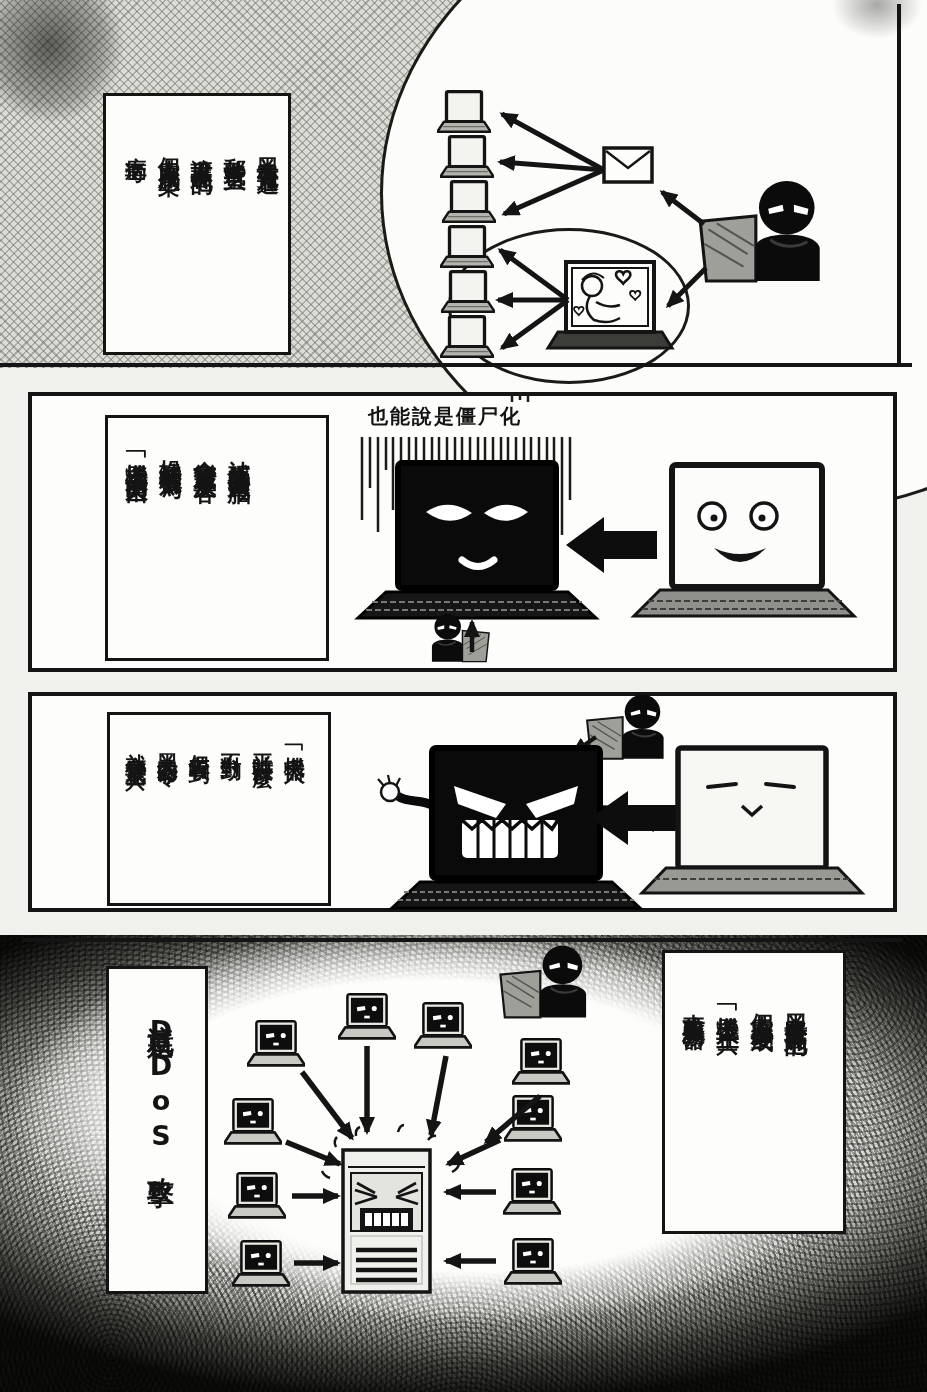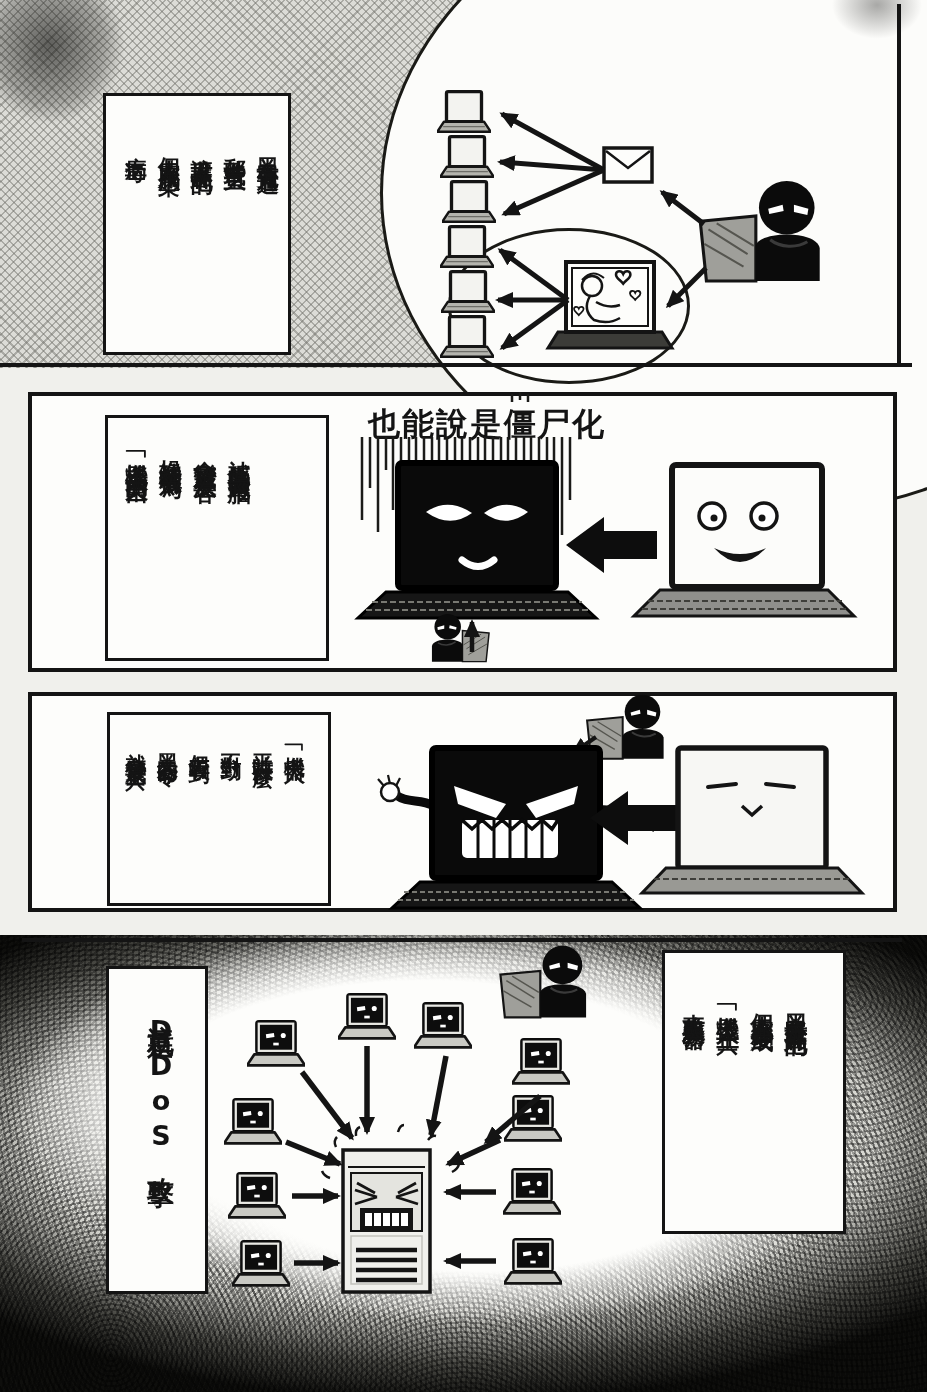--- a/index.html
+++ b/index.html
@@ -53,21 +53,21 @@
   .tbox1 .vtext{font-size:22px;}
   .tbox2{left:105px;top:415px;width:224px;height:246px;padding:24px 20px 8px 8px;}
   .tbox2 .vtext{font-size:23px;}
   .tbox3{left:107px;top:712px;width:224px;height:194px;padding:22px 18px 6px 6px;}
   .tbox3 .vtext{font-size:21px;}
   .tbox4r{left:662px;top:950px;width:184px;height:284px;padding:42px 18px 8px 8px;}
   .tbox4r .vtext{font-size:23px;}
   .tbox4l{left:106px;top:966px;width:102px;height:328px;display:flex;justify-content:center;padding-top:34px;}
   .tbox4l .vtext{font-size:27px;text-orientation:upright;letter-spacing:4px;}
 
-  .zlabel{position:absolute;left:368px;top:403px;font-size:32px;font-weight:600;letter-spacing:2px;font-family:Liberation Serif, serif;}
+  .zlabel{position:absolute;left:368px;top:403px;font-size:20px;font-weight:600;letter-spacing:2px;font-family:Liberation Serif, serif;}
   .defs{position:absolute;width:0;height:0;overflow:hidden;}
 </style>
 </head>
 <body>
 
 <div class="page">
 
   <svg class="defs" aria-hidden="true">
     <defs>
       <symbol id="laptop-plain" viewBox="0 0 64 54">

